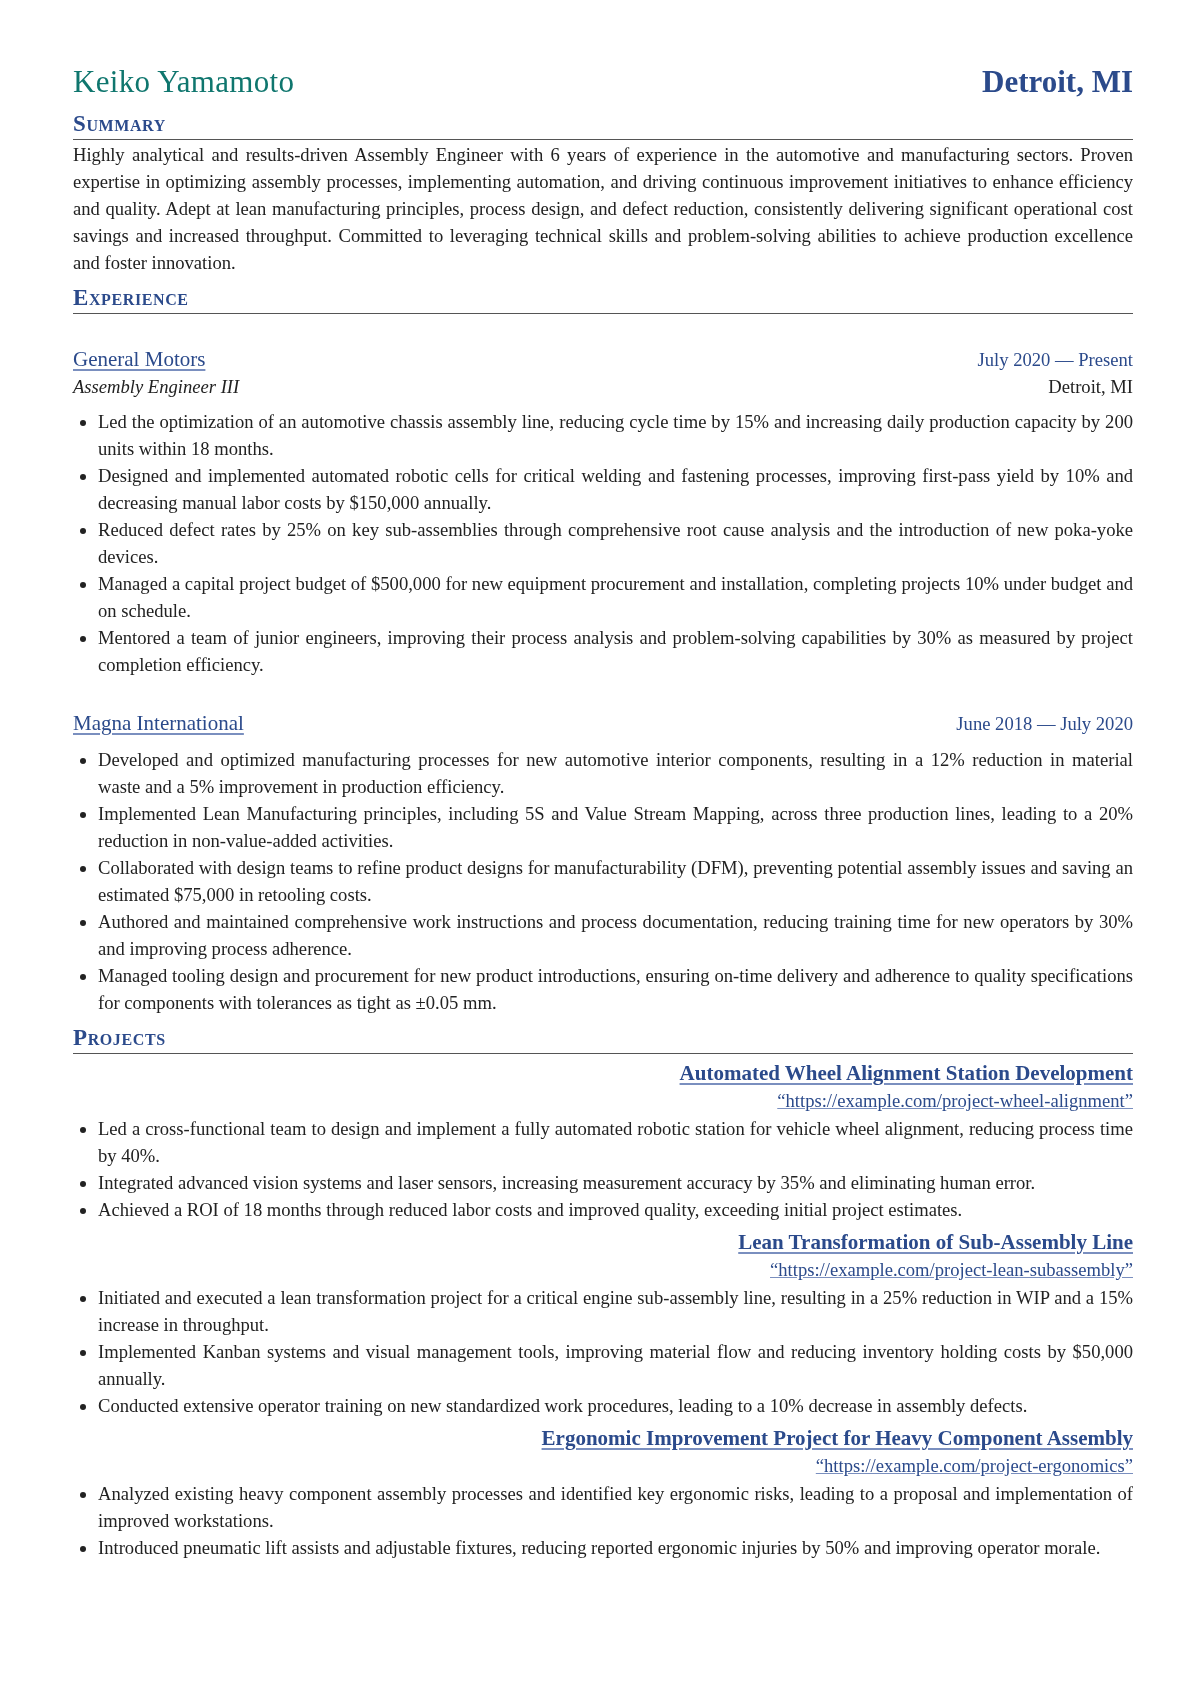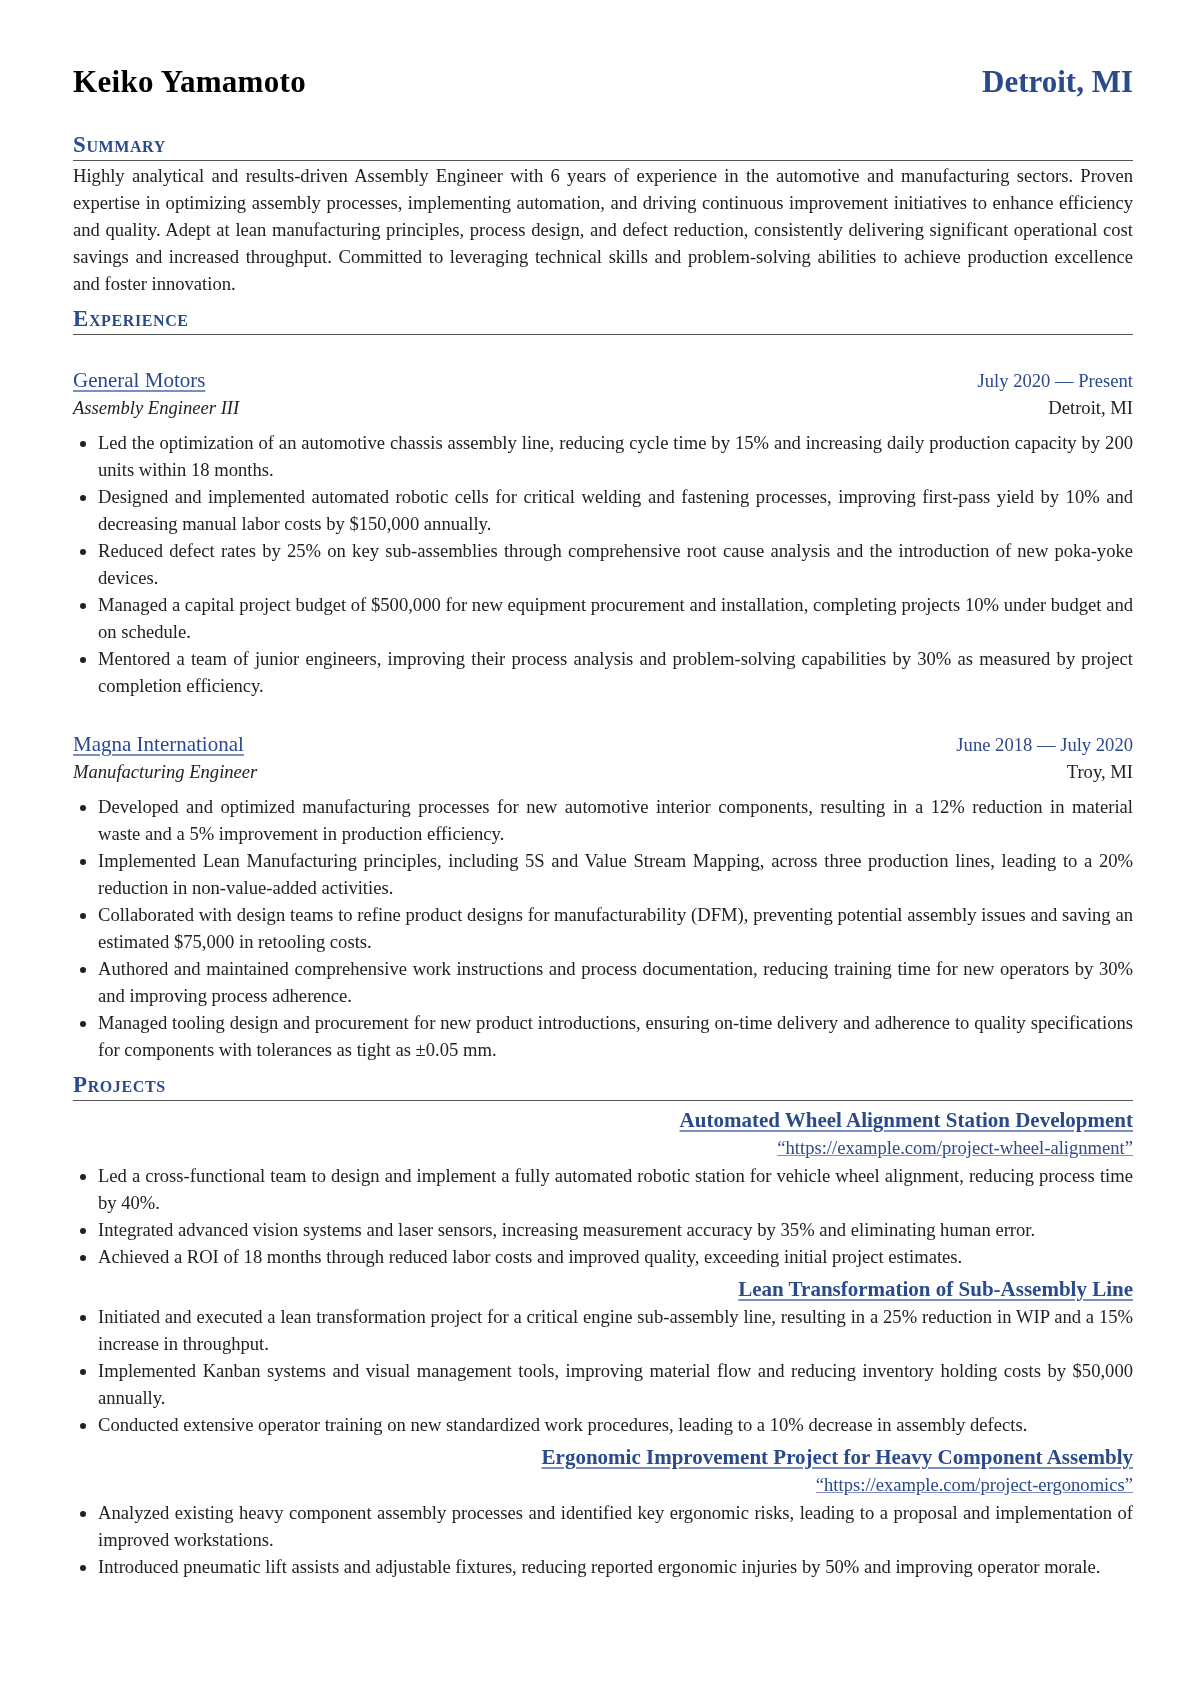--- a/index.html
+++ b/index.html
@@ -13,40 +13,40 @@
     padding: 64px 57px 0 73px;
     box-sizing: border-box;
     width: 1190px;
   }
   .header-row {
     display: flex; justify-content: space-between; align-items: baseline;
     height: 40px;
   }
   .name {
     font-family: "Liberation Serif", serif;
-    font-weight: bold; font-size: 31px; color: #000000; letter-spacing: 0.3px;
+    font-weight: normal; font-size: 31px; color: #0f766e; letter-spacing: 0.3px;
   }
   .location-top {
     font-family: "Liberation Serif", serif;
     font-weight: bold; font-size: 31px; color: #2b4a8b;
   }
   .contact {
     font-family: "Liberation Serif", serif;
     font-size: 19px; margin-top: 6px; height: 26px; color: #222;
   }
   .contact .sep { color: #888; margin: 0 10px; }
   .contact a { color: #2b4a8b; text-decoration: underline; text-decoration-color: #7a8fbf; }
   .section-heading {
     font-family: "Liberation Serif", serif;
     font-weight: bold; color: #2b4a8b; font-size: 23px;
     font-variant: small-caps; letter-spacing: 0.6px;
     border-bottom: 1.5px solid #555;
     padding-bottom: 1px; line-height: 28px;
   }
-  .summary-heading { margin-top: 27px; }
+  .summary-heading { margin-top: 6px; }
   .para {
     font-family: "Liberation Serif", serif;
     font-size: 18.6px; line-height: 27px; text-align: justify; margin: 1px 0 0 0;
     hyphens: auto;
   }
   .exp-heading { margin-top: 8px; }
   .entry-row {
     display: flex; justify-content: space-between; align-items: baseline;
     font-family: "Liberation Serif", serif;
   }
@@ -110,24 +110,20 @@
       <li>Managed a capital project budget of $500,000 for new equipment procurement and installation, completing projects 10% under budget and on schedule.</li>
       <li>Mentored a team of junior engineers, improving their process analysis and problem-solving capabilities by 30% as measured by project completion efficiency.</li>
     </ul>
   </div>
 
   <div>
     <div class="entry-row">
       <a class="company">Magna International</a>
       <span class="dates">June 2018 — July 2020</span>
     </div>
-    <div class="entry-row">
-      <span class="role">Manufacturing Engineer</span>
-      <span class="place">Troy, MI</span>
-    </div>
     <ul class="bullets">
       <li>Developed and optimized manufacturing processes for new automotive interior components, resulting in a 12% reduction in material waste and a 5% improvement in production efficiency.</li>
       <li>Implemented Lean Manufacturing principles, including 5S and Value Stream Mapping, across three production lines, leading to a 20% reduction in non-value-added activities.</li>
       <li>Collaborated with design teams to refine product designs for manufacturability (DFM), preventing potential assembly issues and saving an estimated $75,000 in retooling costs.</li>
       <li>Authored and maintained comprehensive work instructions and process documentation, reducing training time for new operators by 30% and improving process adherence.</li>
       <li>Managed tooling design and procurement for new product introductions, ensuring on-time delivery and adherence to quality specifications for components with tolerances as tight as ±0.05 mm.</li>
     </ul>
   </div>
 
   <div class="section-heading proj-heading">Projects</div>
@@ -140,20 +136,21 @@
     <ul class="bullets tight">
       <li>Led a cross-functional team to design and implement a fully automated robotic station for vehicle wheel alignment, reducing process time by 40%.</li>
       <li>Integrated advanced vision systems and laser sensors, increasing measurement accuracy by 35% and eliminating human error.</li>
       <li>Achieved a ROI of 18 months through reduced labor costs and improved quality, exceeding initial project estimates.</li>
     </ul>
   </div>
 
   <div>
     <div class="proj-row">
       <a class="proj-title">Lean Transformation of Sub-Assembly Line</a>
+      <a class="proj-link">“https://example.com/project-lean-subassembly”</a>
     </div>
     <ul class="bullets tight">
       <li>Initiated and executed a lean transformation project for a critical engine sub-assembly line, resulting in a 25% reduction in WIP and a 15% increase in throughput.</li>
       <li>Implemented Kanban systems and visual management tools, improving material flow and reducing inventory holding costs by $50,000 annually.</li>
       <li>Conducted extensive operator training on new standardized work procedures, leading to a 10% decrease in assembly defects.</li>
     </ul>
   </div>
 
   <div>
     <div class="proj-row">

